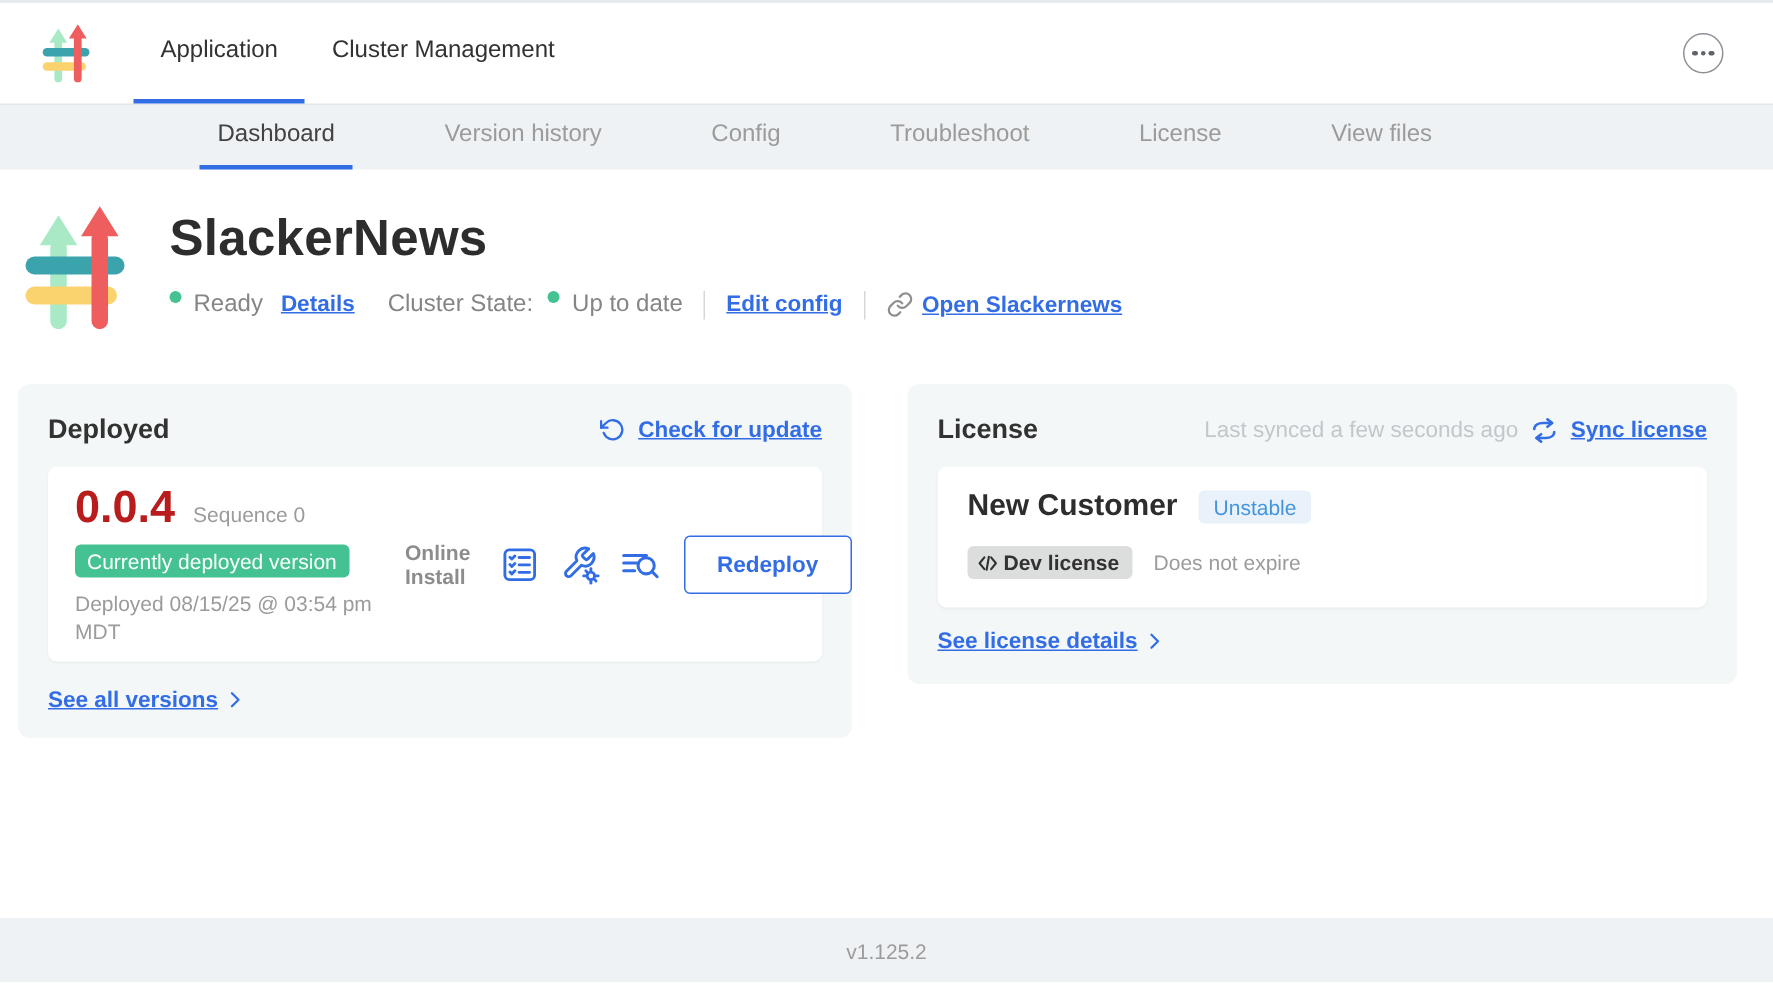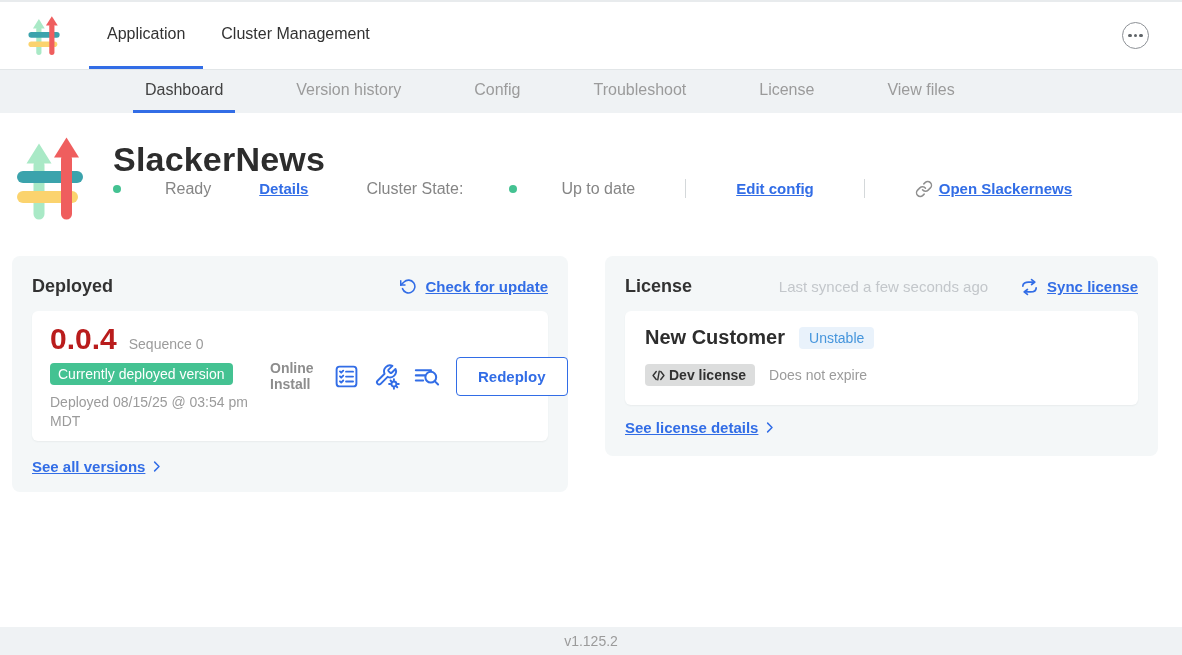--- a/index.html
+++ b/index.html
@@ -49,21 +49,21 @@
     display:flex;align-items:center;padding:0 12px;font-size:16px;color:var(--gray);
     border-bottom:3px solid transparent;cursor:pointer;white-space:nowrap;
   }
   .sub-tab.active{color:#424242;border-bottom-color:var(--blue);}
 
   
   .app-header{position:absolute;top:137px;left:16px;display:flex;}
   .app-header .big-logo{width:72px;height:85px;}
   .app-header .head-text{margin-left:25px;}
   .app-title{font-size:34px;font-weight:700;color:#2d2d2d;letter-spacing:.2px;line-height:40px;margin-top:2px;}
-  .status-row{display:flex;align-items:center;font-size:16px;color:var(--mid-gray);gap:36px;}
+  .status-row{display:flex;align-items:flex-start;margin-top:15px;font-size:16px;color:var(--mid-gray);}
   .dot{width:8px;height:8px;border-radius:50%;background:#44c292;display:inline-block;}
   .status-row .dot{margin-right:8px;}
   .lnk{color:var(--blue);font-weight:600;text-decoration:underline;font-size:15px;}
   .status-row .lnk{font-size:15px;}
   .vdiv{width:1px;height:19px;background:#d4d8da;margin:0 14px;}
   .status-row .gap-s{margin-left:12px;}
   .status-row .gap-m{margin-left:22px;}
 
   
   .cards{position:absolute;top:256px;left:12px;display:flex;align-items:flex-start;}
@@ -105,25 +105,25 @@
     margin-left:14px;background:#e9f2fb;color:#4595dc;font-size:14px;
     padding:3px 10px;border-radius:4px;
   }
   .lic-row2{display:flex;align-items:center;margin-top:15px;}
   .dev-badge{
     background:#dcdddd;border-radius:4px;padding:3px 9px 3px 6px;
     display:inline-flex;align-items:center;gap:3px;
   }
   .dev-badge span{font-size:14px;font-weight:700;color:var(--dark);}
   .expiry{font-size:14px;color:var(--gray);margin-left:14px;}
-  .muted-sync{font-size:15px;color:#c3c7cb;margin-right:24px;}
+  .muted-sync{font-size:15px;color:#c3c7cb;margin-right:0;}
 
   
   .footer{
-    position:absolute;bottom:0;left:0;width:100%;height:28px;background:var(--bar-bg);
+    position:absolute;bottom:0;left:0;width:100%;height:43px;background:var(--bar-bg);
     display:flex;align-items:center;justify-content:center;font-size:14px;color:var(--gray);
   }
 </style>
 </head>
 <body>
 
 <svg width="0" height="0" style="position:absolute">
   <defs>
     <g id="sn-logo">
       <rect x="17.5" y="22" width="11" height="60" rx="5.5" fill="#a9e9c6"></rect>

